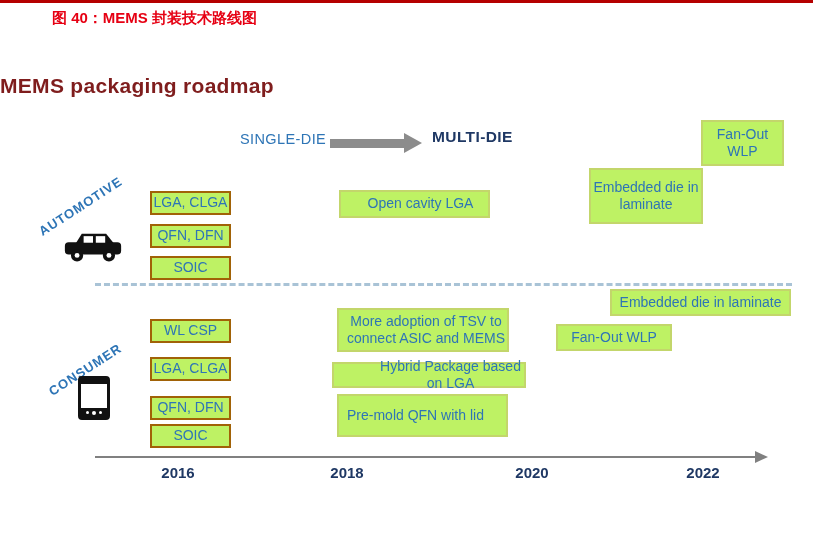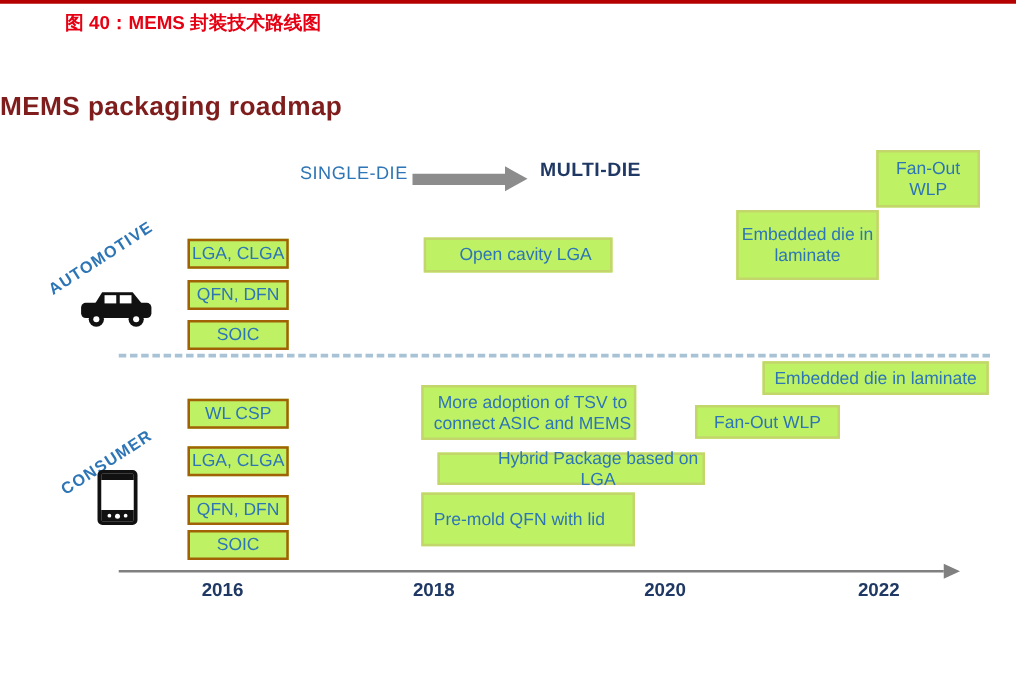--- a/index.html
+++ b/index.html
@@ -108,21 +108,21 @@
     </div>
   </div>
 
   <div class="box gray" style="left:150px;top:319px;width:81px;height:24px;">WL CSP</div>
   <div class="box gray" style="left:150px;top:357px;width:81px;height:24px;">LGA, CLGA</div>
   <div class="box gray" style="left:150px;top:396px;width:81px;height:24px;">QFN, DFN</div>
   <div class="box gray" style="left:150px;top:424px;width:81px;height:24px;">SOIC</div>
 
   <div class="box green left-align" style="left:337px;top:308px;width:172px;height:44px;">More adoption of TSV to
 connect ASIC and MEMS</div>
-  <div class="box green" style="left:350px;top:362px;width:214px;height:26px;padding-left:43px;">Hybrid Package based on LGA</div>
+  <div class="box green" style="left:332px;top:362px;width:194px;height:26px;padding-left:43px;">Hybrid Package based on LGA</div>
   <div class="box green left-align" style="left:337px;top:394px;width:171px;height:43px;">Pre-mold QFN with lid</div>
   <div class="box green" style="left:556px;top:324px;width:116px;height:27px;">Fan-Out WLP</div>
   <div class="box green" style="left:610px;top:289px;width:181px;height:27px;">Embedded die in laminate</div>
 
   <div class="timeline-line"></div>
   <div class="timeline-head"></div>
   <div class="year" id="year-0">2016</div>
   <div class="year" id="year-1">2018</div>
   <div class="year" id="year-2">2020</div>
   <div class="year" id="year-3">2022</div>

